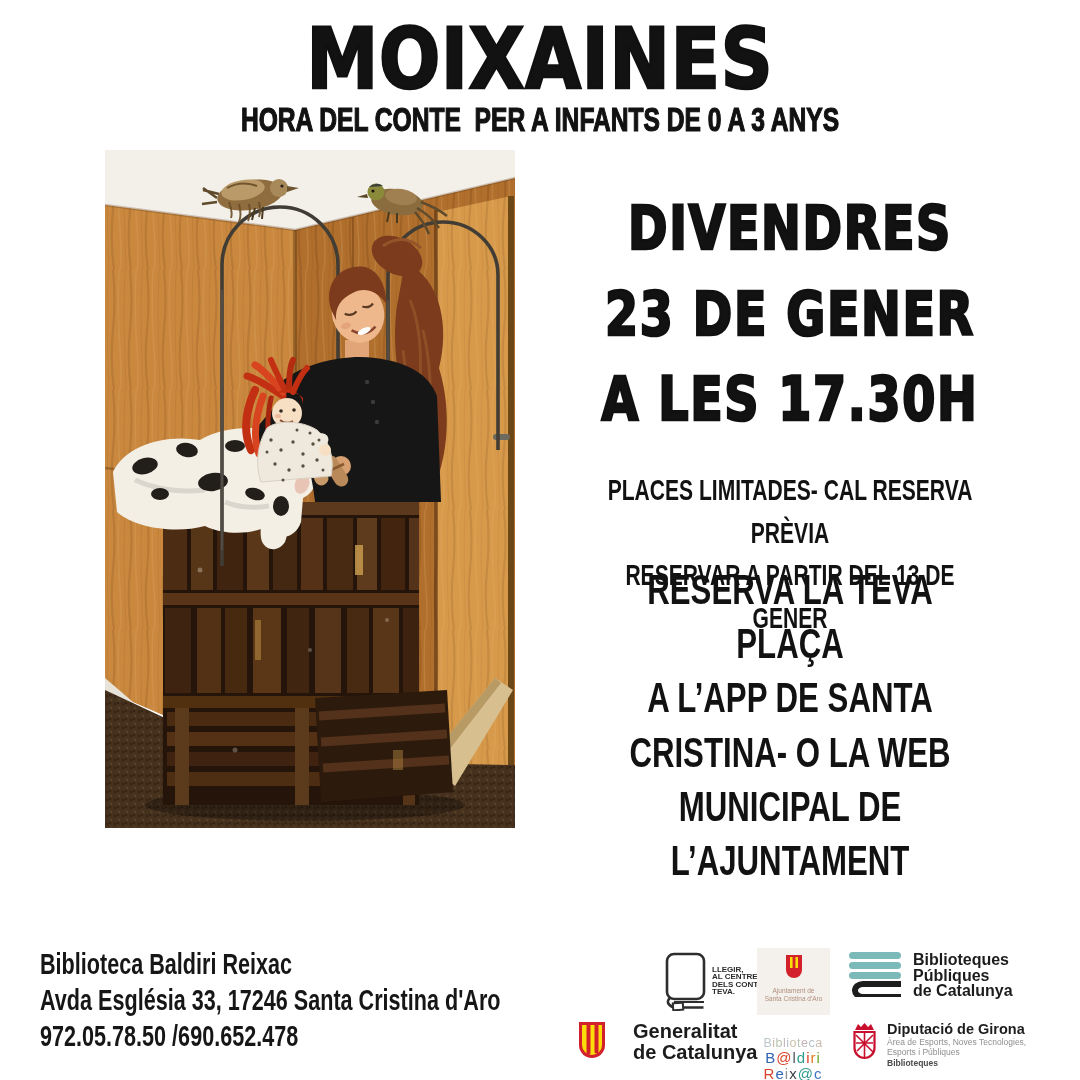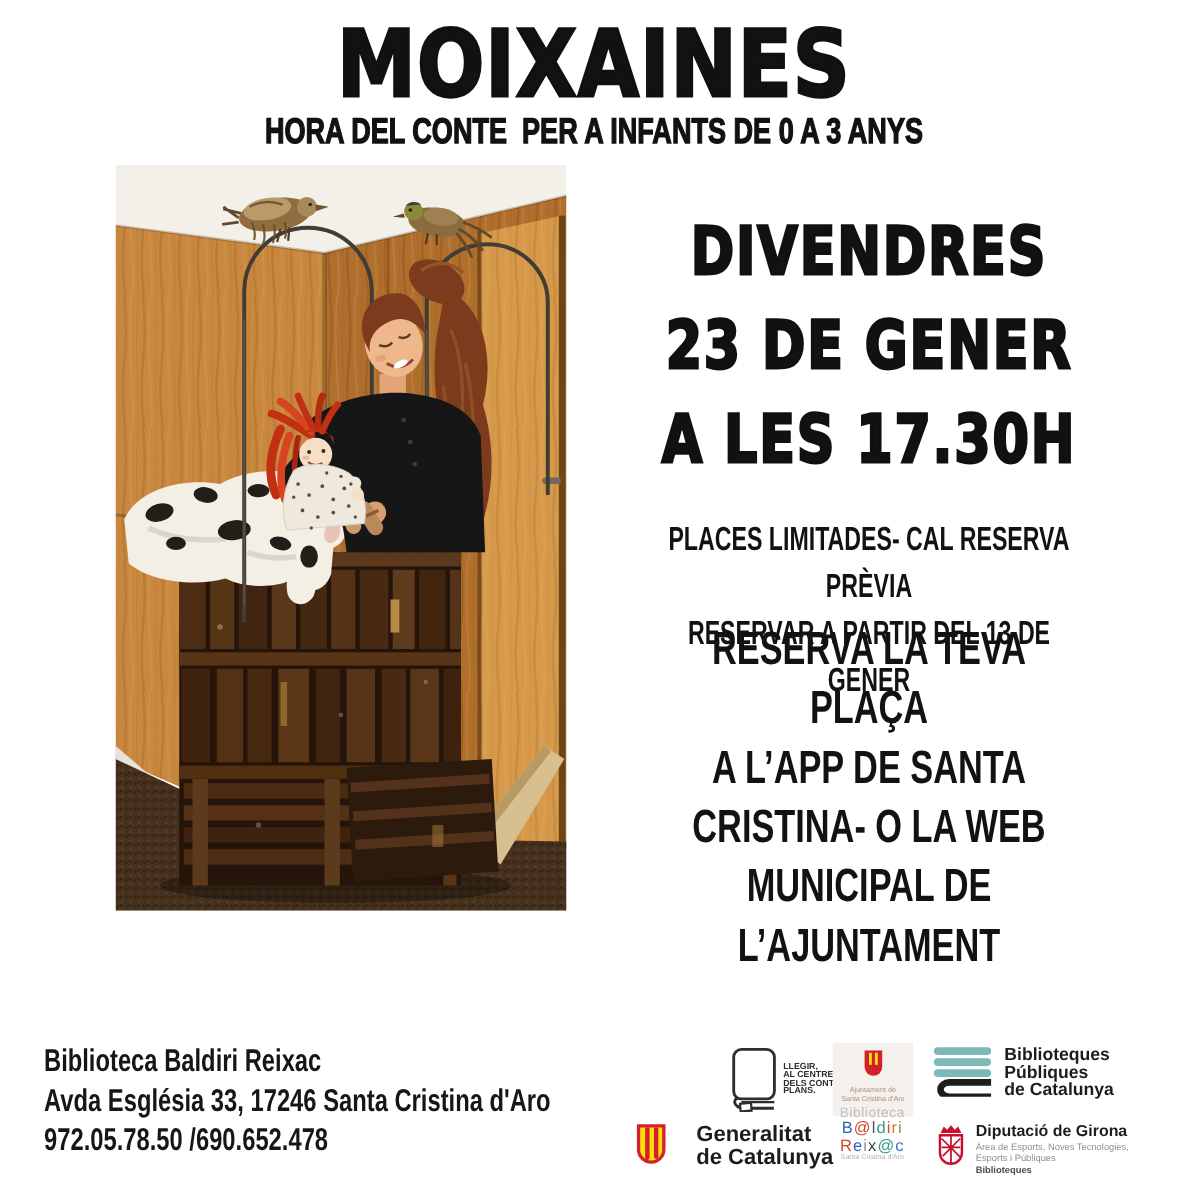--- a/index.html
+++ b/index.html
@@ -32,21 +32,21 @@
   .logo-abs{position:absolute;}
   .llegir-text{left:712px;top:966px;font-size:8px;line-height:7.4px;font-weight:bold;color:#2b2b2b;letter-spacing:0;}
   .ajuntament{left:757px;top:948px;width:73px;height:67px;background:#f4f1ec;text-align:center;}
   .ajuntament .shield{margin-top:6px;}
   .ajuntament .atext{font-size:6.5px;line-height:7.5px;color:#b08d7c;margin-top:3px;}
   .bpc{left:846px;top:951px;display:flex;gap:7px;align-items:flex-start;}
   .bpc .btext{font-weight:bold;font-size:16px;line-height:15.5px;color:#1c1c1c;padding-top:1px;}
   .generalitat{left:575px;top:1019px;display:flex;gap:24px;align-items:center;}
   .generalitat .gtext{font-weight:bold;font-size:20px;line-height:21px;color:#1c1c1c;}
   .baldiri{left:752px;top:1005px;width:82px;text-align:center;}
-  .baldiri .b1{font-size:12.5px;line-height:13px;letter-spacing:.5px;}
+  .baldiri .b1{font-size:12.5px;line-height:13px;letter-spacing:.5px;margin-top:32px;}
   .baldiri .b2,.baldiri .b3{font-size:15px;line-height:15.5px;font-weight:normal;letter-spacing:1px;}
   .baldiri .b4{font-size:6.5px;line-height:8px;color:#b9b1a8;}
   .diputacio{left:851px;top:1021px;display:flex;gap:9px;align-items:flex-start;}
   .diputacio .dtitle{font-weight:bold;font-size:14.5px;line-height:17px;color:#1d1d1d;}
   .diputacio .dsub{font-size:8.5px;line-height:9.5px;color:#8f8f8f;}
   .diputacio .dbib{font-size:8.5px;line-height:10px;font-weight:bold;color:#4a4a4a;margin-top:1px;}
 </style>
 </head>
 <body>
 
@@ -296,21 +296,21 @@
   <svg class="logo-abs" style="left:662px;top:951px;" width="47" height="60" viewBox="0 0 47 60">
     <rect x="5" y="3" width="37" height="45" rx="7" fill="#fff" stroke="#2e2e2e" stroke-width="2.6"></rect>
     <path d="M8,47 q-4,3.5 -0.5,7 q2.5,2.5 7,2.5 h27" fill="none" stroke="#2e2e2e" stroke-width="2.6"></path>
     <path d="M12,51 h30" stroke="#2e2e2e" stroke-width="2"></path>
     <rect x="11" y="52" width="10" height="7" fill="#fff" stroke="#2e2e2e" stroke-width="2" transform="rotate(-4 16 55)"></rect>
   </svg>
   <div class="logo-abs llegir-text">
     <div>LLEGIR,</div>
     <div>AL CENTRE</div>
     <div>DELS CONTE</div>
-    <div>PLANS.</div>
+    <div>TEVA.</div>
   </div>
 
   <div class="logo-abs ajuntament">
     <svg class="shield" width="20" height="26" viewBox="0 0 20 26">
       <path d="M2,1 h16 v15 a8,8 0 0 1 -16,0 Z" fill="#d3212c"></path>
       <rect x="6" y="3" width="2.6" height="11" fill="#fcdd09"></rect>
       <rect x="11.4" y="3" width="2.6" height="11" fill="#fcdd09"></rect>
     </svg>
     <div class="atext">
       <div>Ajuntament de</div>

